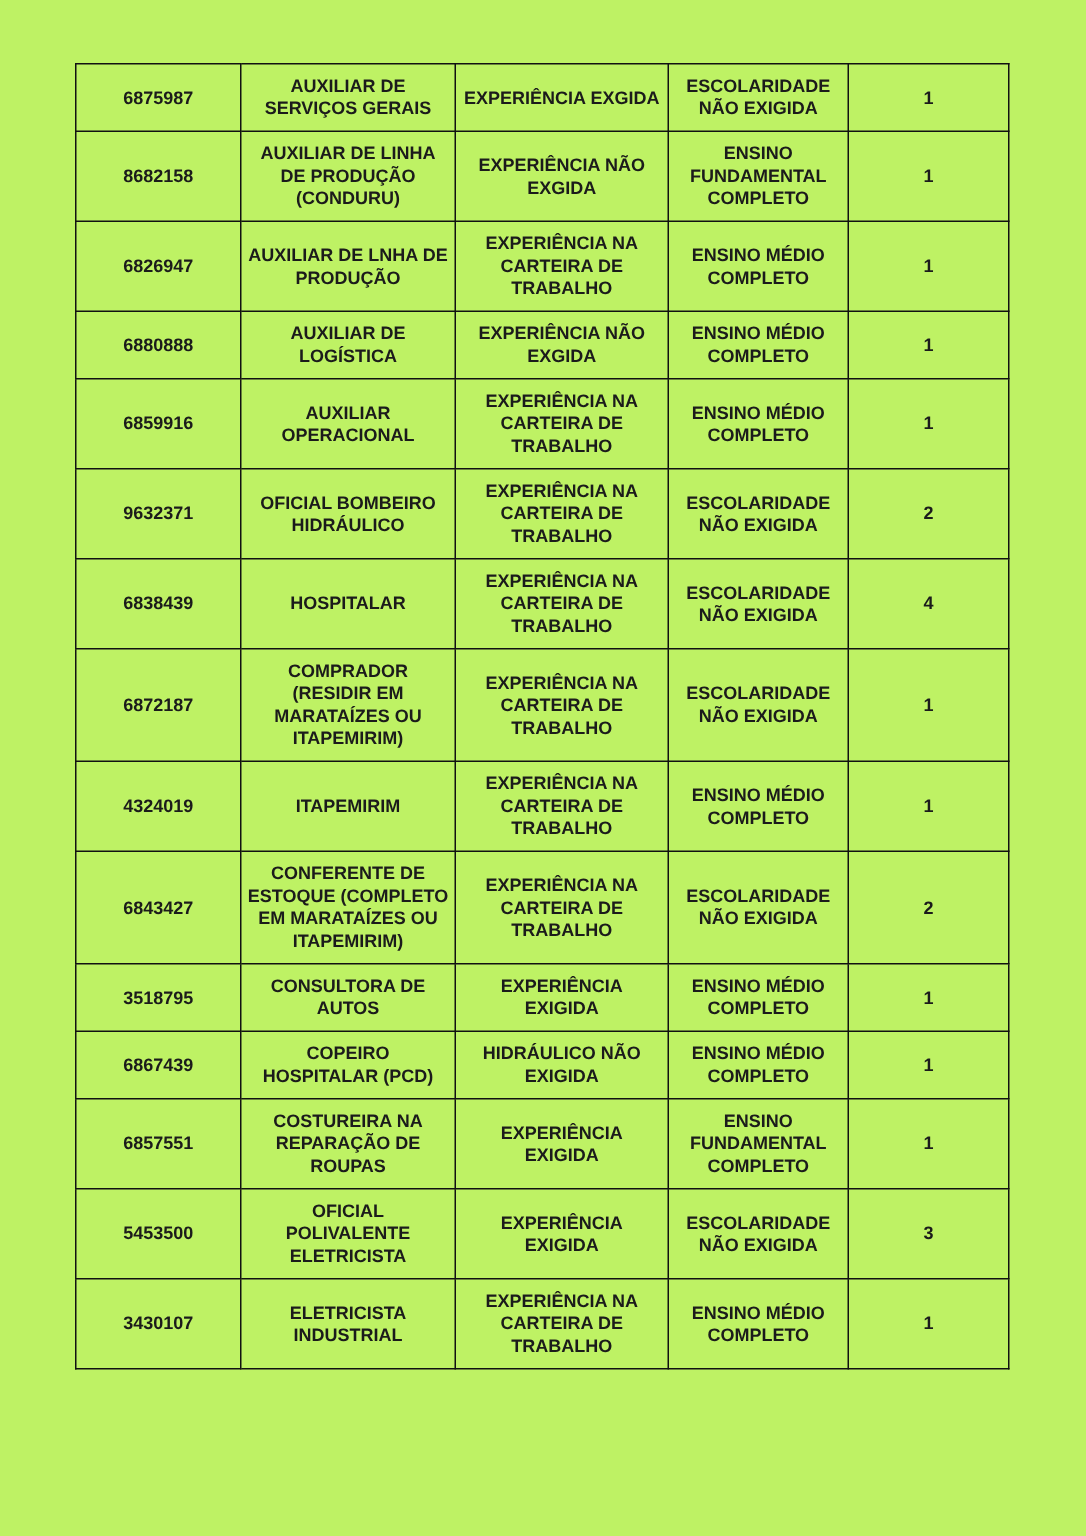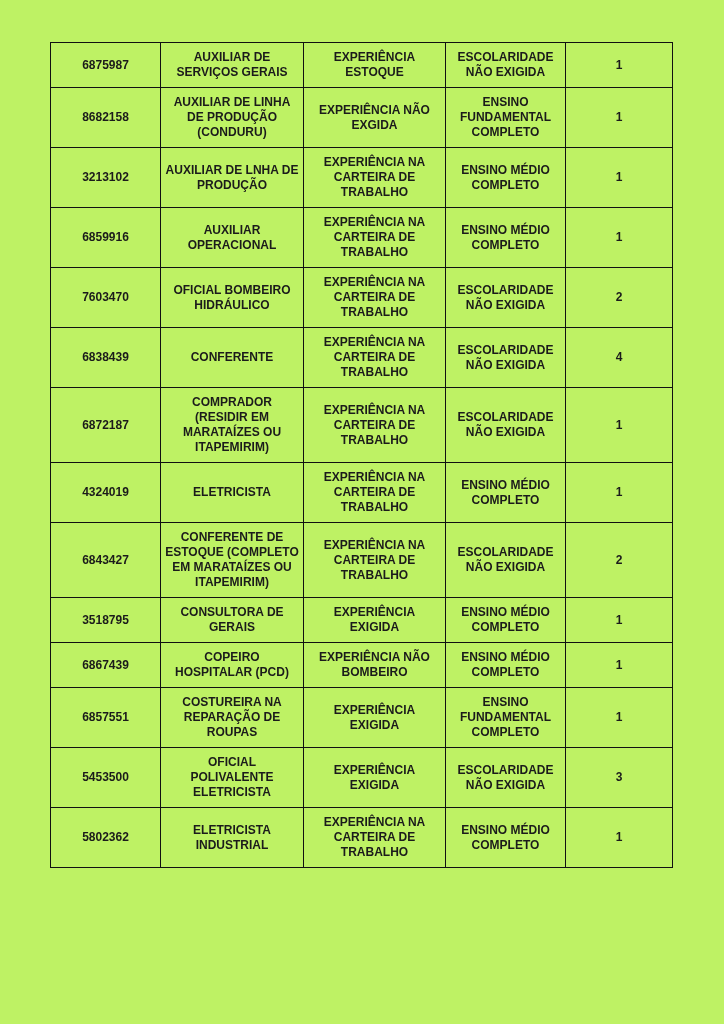--- a/index.html
+++ b/index.html
@@ -49,110 +49,117 @@
       <col class="c-id">
       <col class="c-title">
       <col class="c-exp">
       <col class="c-edu">
       <col class="c-qty">
     </colgroup>
     <tbody id="rows">
         <tr>
     <td>6875987</td>
     <td>AUXILIAR DE SERVIÇOS GERAIS</td>
-    <td>EXPERIÊNCIA ESTOQUE</td>
+    <td>EXPERIÊNCIA EXGIDA</td>
     <td>ESCOLARIDADE NÃO EXIGIDA</td>
     <td>1</td>
   </tr>
         <tr>
     <td>8682158</td>
     <td>AUXILIAR DE LINHA DE PRODUÇÃO (CONDURU)</td>
     <td>EXPERIÊNCIA NÃO EXGIDA</td>
     <td>ENSINO FUNDAMENTAL COMPLETO</td>
     <td>1</td>
   </tr>
         <tr>
-    <td>3213102</td>
+    <td>6826947</td>
     <td>AUXILIAR DE LNHA DE PRODUÇÃO</td>
     <td>EXPERIÊNCIA NA CARTEIRA DE TRABALHO</td>
+    <td>ENSINO MÉDIO COMPLETO</td>
+    <td>1</td>
+  </tr>
+        <tr>
+    <td>6880888</td>
+    <td>AUXILIAR DE LOGÍSTICA</td>
+    <td>EXPERIÊNCIA NÃO EXGIDA</td>
     <td>ENSINO MÉDIO COMPLETO</td>
     <td>1</td>
   </tr>
         <tr>
     <td>6859916</td>
     <td>AUXILIAR OPERACIONAL</td>
     <td>EXPERIÊNCIA NA CARTEIRA DE TRABALHO</td>
     <td>ENSINO MÉDIO COMPLETO</td>
     <td>1</td>
   </tr>
         <tr>
-    <td>7603470</td>
+    <td>9632371</td>
     <td>OFICIAL BOMBEIRO HIDRÁULICO</td>
     <td>EXPERIÊNCIA NA CARTEIRA DE TRABALHO</td>
     <td>ESCOLARIDADE NÃO EXIGIDA</td>
     <td>2</td>
   </tr>
         <tr>
     <td>6838439</td>
-    <td>CONFERENTE</td>
+    <td>HOSPITALAR</td>
     <td>EXPERIÊNCIA NA CARTEIRA DE TRABALHO</td>
     <td>ESCOLARIDADE NÃO EXIGIDA</td>
     <td>4</td>
   </tr>
         <tr>
     <td>6872187</td>
     <td>COMPRADOR (RESIDIR EM MARATAÍZES OU ITAPEMIRIM)</td>
     <td>EXPERIÊNCIA NA CARTEIRA DE TRABALHO</td>
     <td>ESCOLARIDADE NÃO EXIGIDA</td>
     <td>1</td>
   </tr>
         <tr>
     <td>4324019</td>
-    <td>ELETRICISTA</td>
+    <td>ITAPEMIRIM</td>
     <td>EXPERIÊNCIA NA CARTEIRA DE TRABALHO</td>
     <td>ENSINO MÉDIO COMPLETO</td>
     <td>1</td>
   </tr>
         <tr>
     <td>6843427</td>
     <td>CONFERENTE DE ESTOQUE (COMPLETO EM MARATAÍZES OU ITAPEMIRIM)</td>
     <td>EXPERIÊNCIA NA CARTEIRA DE TRABALHO</td>
     <td>ESCOLARIDADE NÃO EXIGIDA</td>
     <td>2</td>
   </tr>
         <tr>
     <td>3518795</td>
-    <td>CONSULTORA DE GERAIS</td>
+    <td>CONSULTORA DE AUTOS</td>
     <td>EXPERIÊNCIA  EXIGIDA</td>
     <td>ENSINO MÉDIO COMPLETO</td>
     <td>1</td>
   </tr>
         <tr>
     <td>6867439</td>
     <td>COPEIRO HOSPITALAR (PCD)</td>
-    <td>EXPERIÊNCIA NÃO BOMBEIRO</td>
+    <td>HIDRÁULICO NÃO EXIGIDA</td>
     <td>ENSINO MÉDIO COMPLETO</td>
     <td>1</td>
   </tr>
         <tr>
     <td>6857551</td>
     <td>COSTUREIRA NA REPARAÇÃO DE ROUPAS</td>
     <td>EXPERIÊNCIA  EXIGIDA</td>
     <td>ENSINO FUNDAMENTAL COMPLETO</td>
     <td>1</td>
   </tr>
         <tr>
     <td>5453500</td>
     <td>OFICIAL POLIVALENTE ELETRICISTA</td>
     <td>EXPERIÊNCIA EXIGIDA</td>
     <td>ESCOLARIDADE NÃO EXIGIDA</td>
     <td>3</td>
   </tr>
         <tr>
-    <td>5802362</td>
+    <td>3430107</td>
     <td>ELETRICISTA INDUSTRIAL</td>
     <td>EXPERIÊNCIA NA CARTEIRA DE TRABALHO</td>
     <td>ENSINO MÉDIO COMPLETO</td>
     <td>1</td>
   </tr>
       </tbody>
   </table>
 </div>
 
 </body></html>

